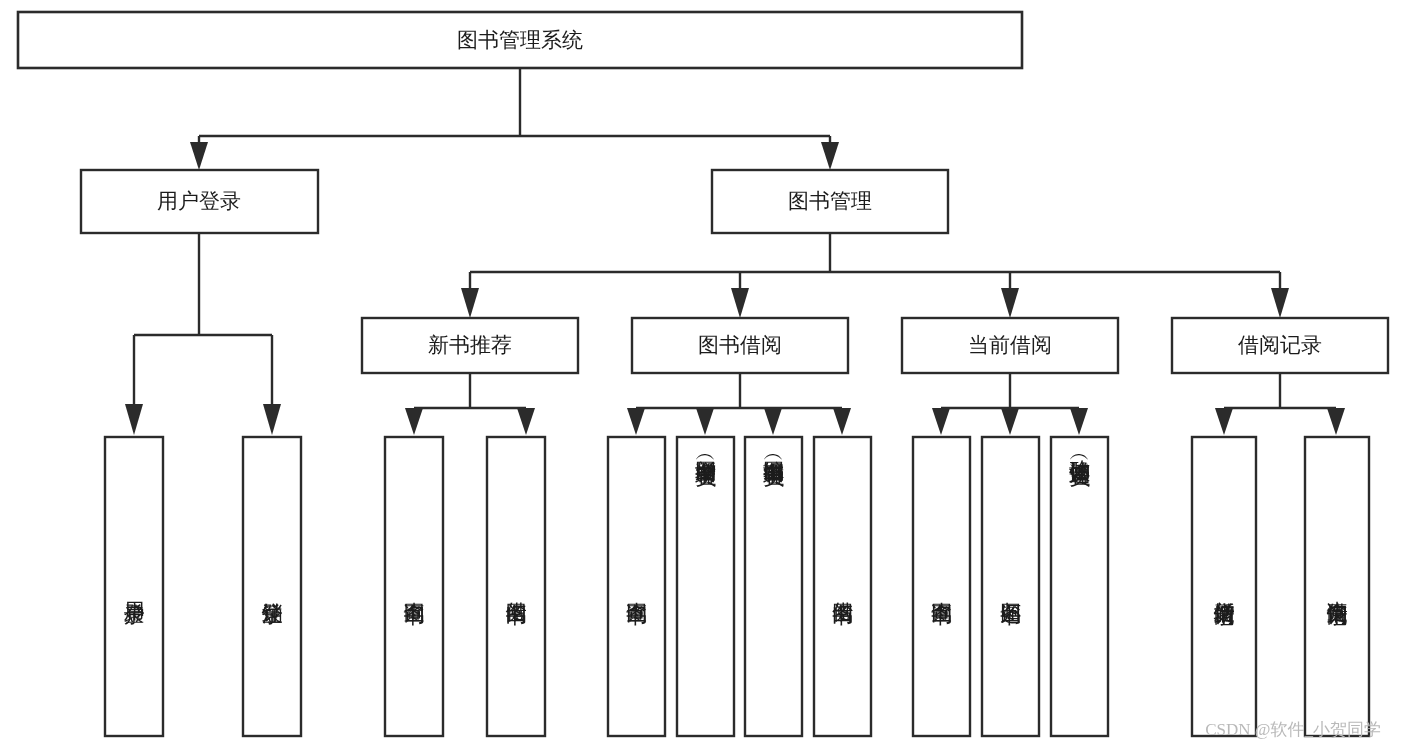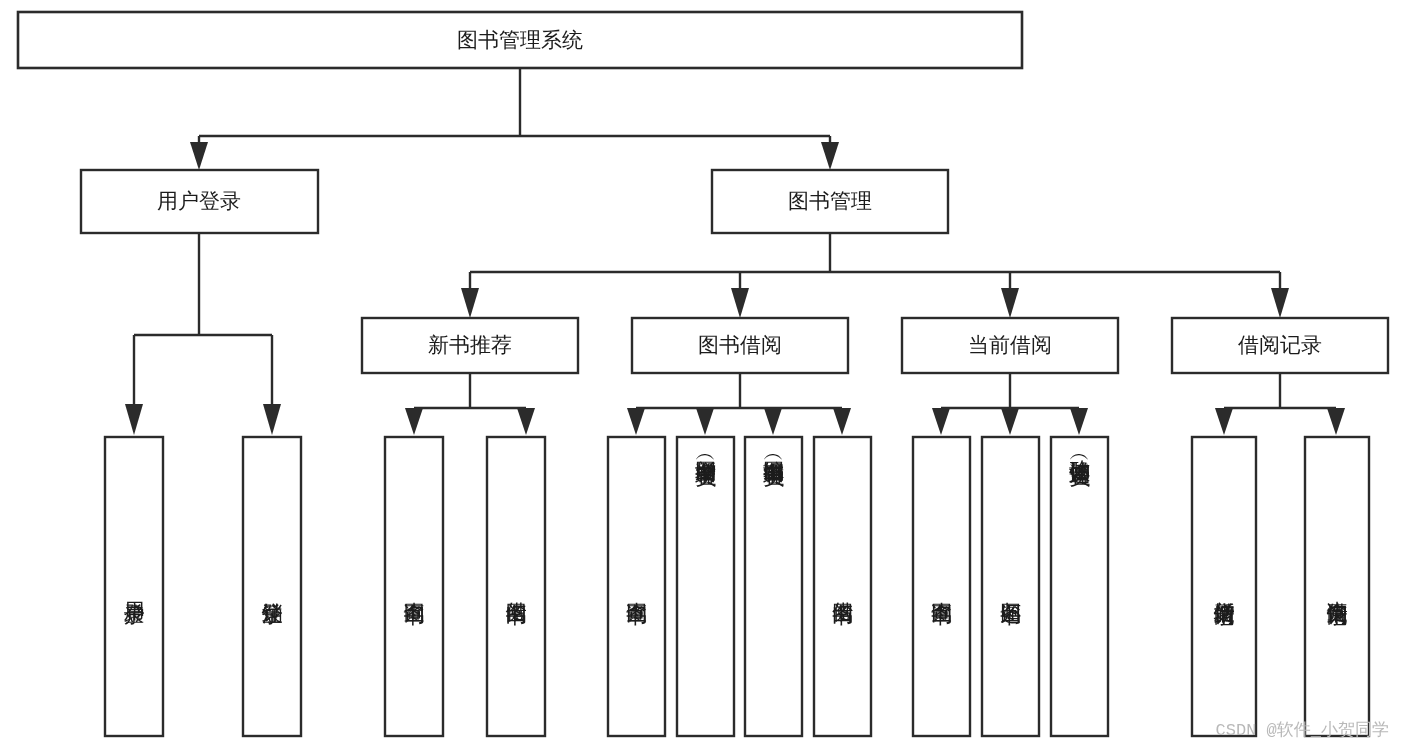--- a/index.html
+++ b/index.html
@@ -64,23 +64,23 @@
     font-size: 21px;
     line-height: 1.06;
     color: #1c1c1c;
     letter-spacing: 1px;
     white-space: nowrap;
     pointer-events: none;
     user-select: none;
   }
   .watermark {
     position: absolute;
-    right: 16px;
+    right: 24px;
     bottom: 6px;
-    font-family: Liberation Mono, monospace;
+    font-family: Liberation Serif, serif;
     font-size: 17px;
     color: #b9b9b9;
     white-space: nowrap;
     user-select: none;
   }
 </style>
 </head>
 <body>
 
 <div id="diagram-root">

